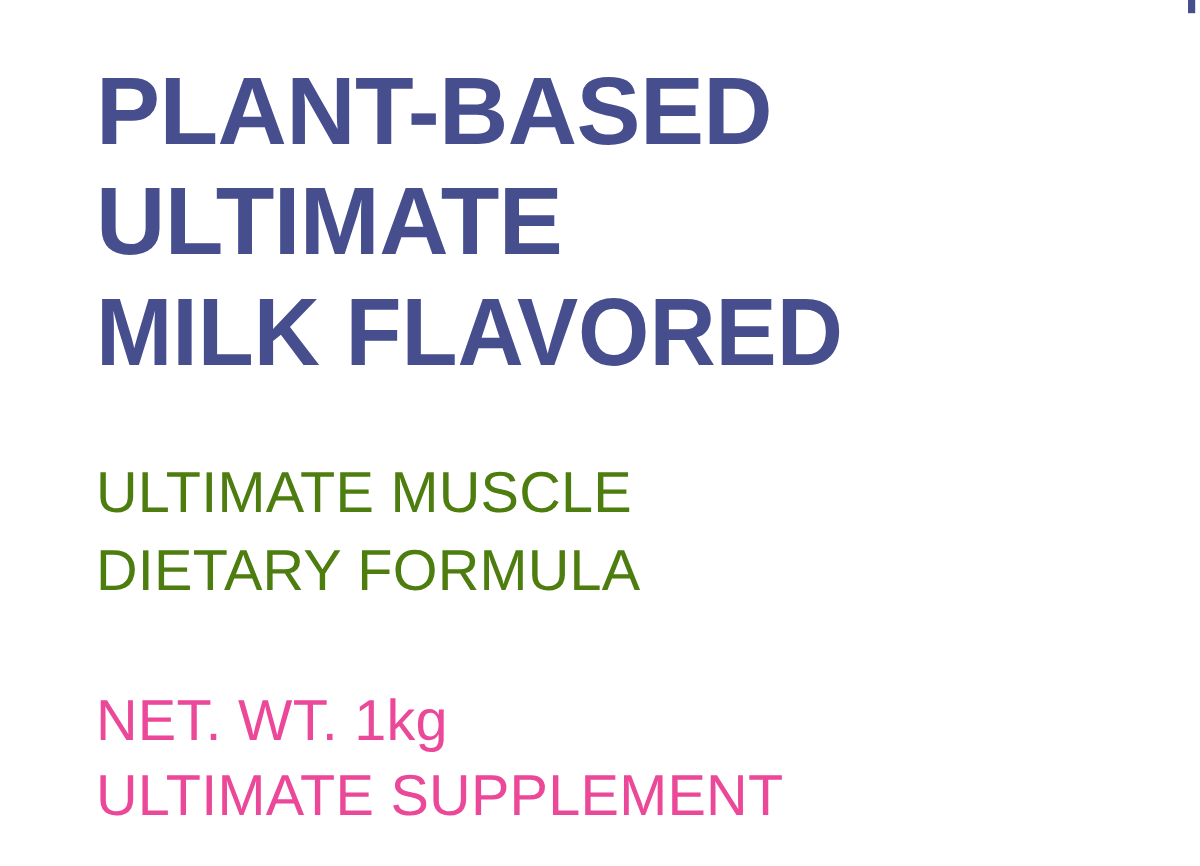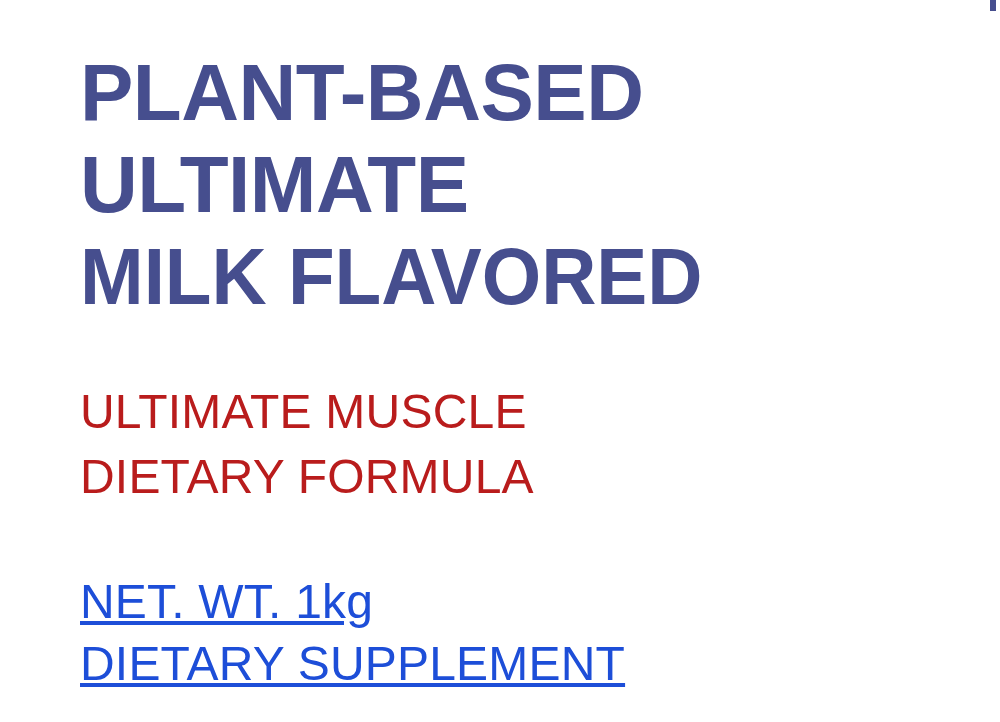--- a/index.html
+++ b/index.html
@@ -59,48 +59,47 @@
 
   
   .subtitle-block {
     position: absolute;
     left: 80px;
     top: 379px;
     width: 860px;
   }
   .subtitle-line {
     display: block;
-    color: #b91c1c;
+    color: #4d7c0f;
     font-weight: 400;
     font-size: 48px;
     line-height: 65px;
     letter-spacing: 0.2px;
     white-space: nowrap;
     margin: 0;
     padding: 0;
   }
 
   
   .netwt-block {
     position: absolute;
     left: 80px;
     top: 571px;
     width: 860px;
   }
   .netwt-line {
     display: block;
-    color: #1d4ed8;
+    color: #ec4899;
     font-weight: 400;
     font-size: 48px;
     line-height: 62px;
     letter-spacing: 0.2px;
     white-space: nowrap;
     margin: 0;
     padding: 0;
-    text-decoration: underline;
   }
 </style>
 </head>
 <body>
 
 <div class="label-canvas">
 
   <div class="edge-mark"></div>
 
   <div class="headline-block">
@@ -109,16 +108,16 @@
     <span class="headline-line condensed">MILK FLAVORED</span>
   </div>
 
   <div class="subtitle-block">
     <span class="subtitle-line">ULTIMATE MUSCLE</span>
     <span class="subtitle-line">DIETARY FORMULA</span>
   </div>
 
   <div class="netwt-block">
     <span class="netwt-line">NET. WT. 1kg</span>
-    <span class="netwt-line">DIETARY SUPPLEMENT</span>
+    <span class="netwt-line">ULTIMATE SUPPLEMENT</span>
   </div>
 
 </div>
 
 </body></html>

